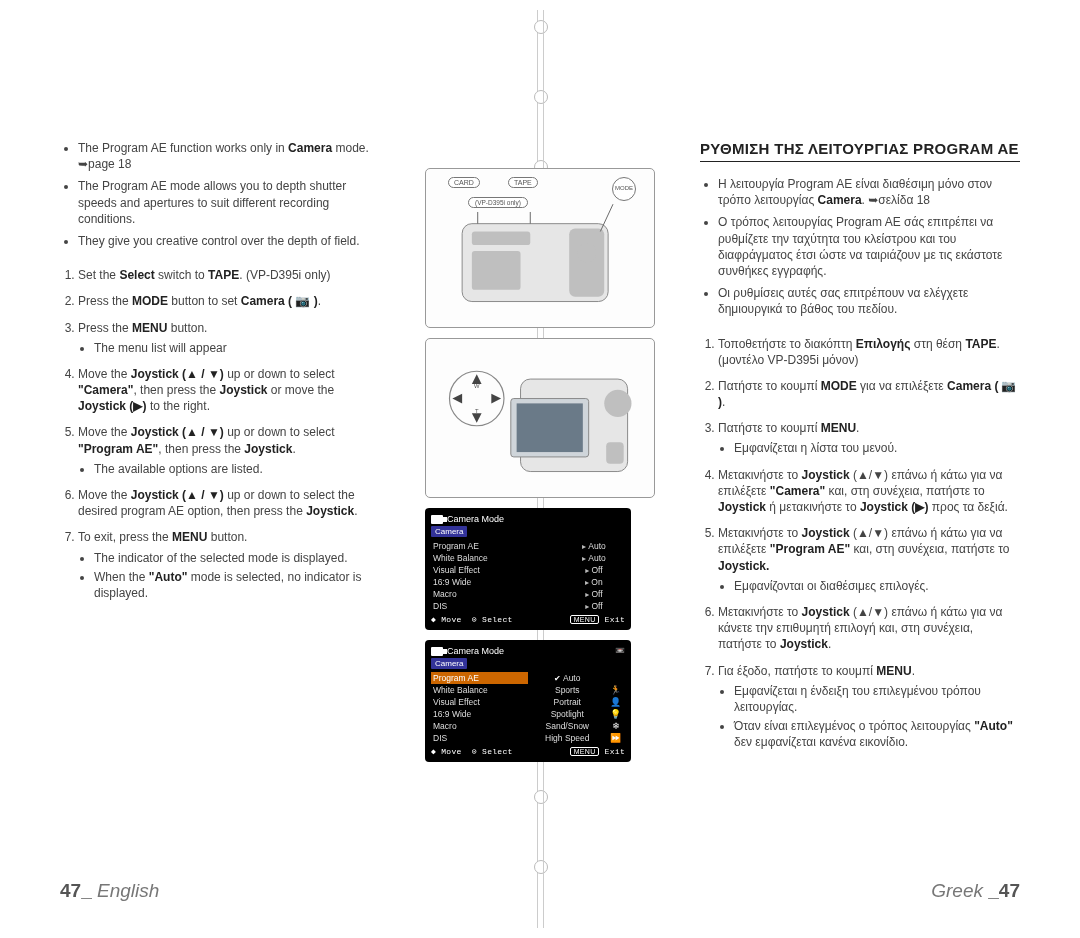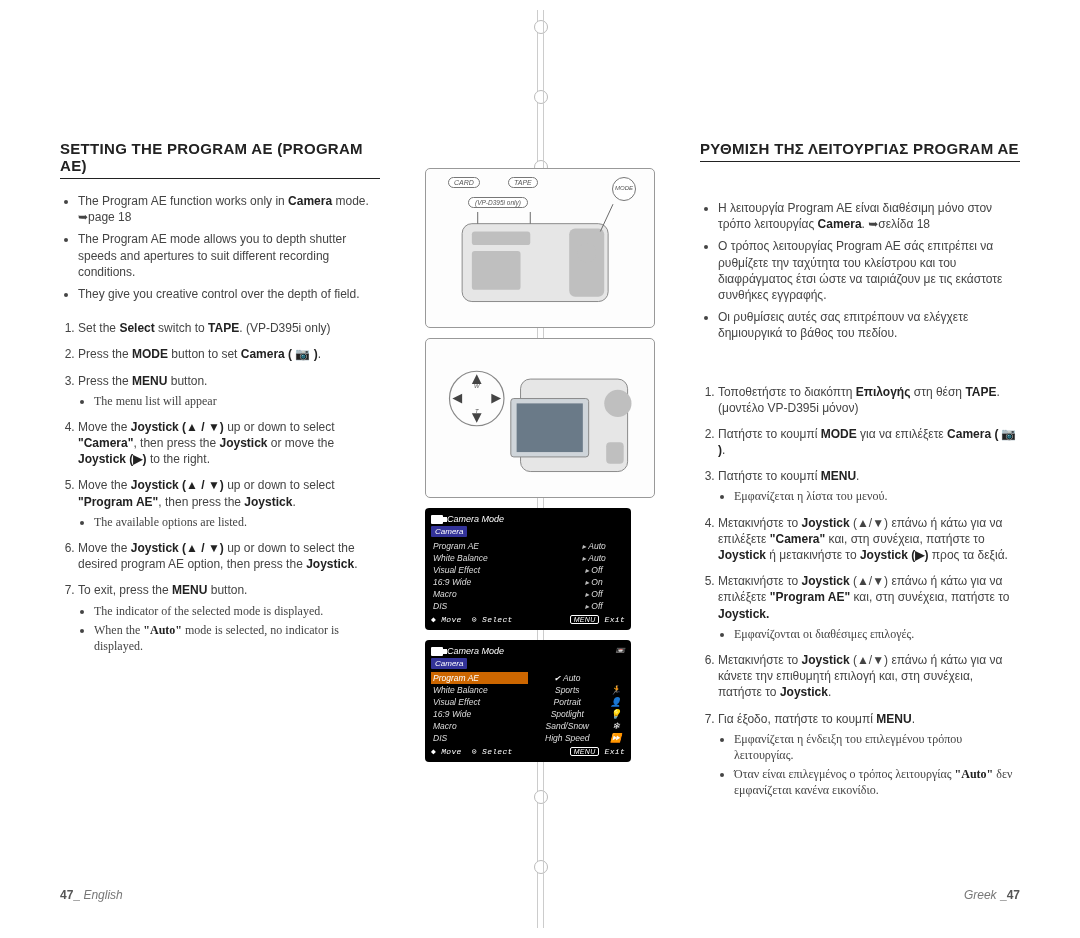--- a/index.html
+++ b/index.html
@@ -51,21 +51,21 @@
     display: flex;
     gap: 60px;
     height: 100%;
   }
   .col {
     flex: 1 1 0;
     display: flex;
     flex-direction: column;
   }
   .col-left { padding-right: 130px; }
-  .col-right { padding-left: 130px; gap: 24px; }
+  .col-right { padding-left: 130px; }
   h2.section {
     font-size: 15px;
     font-weight: bold;
     letter-spacing: 0.3px;
     color: #222;
     border-bottom: 1.5px solid #222;
     padding-bottom: 4px;
     margin: 0 0 14px 0;
   }
   ul.bullets {
@@ -88,47 +88,45 @@
     line-height: 1.35;
     color: #444;
   }
   ol.steps > li ul {
     list-style: disc;
     margin: 4px 0 0 16px;
     padding: 0;
   }
   ol.steps > li ul li {
     margin-bottom: 3px;
-    font-family: Liberation Serif, serif;
   }
   b { color: #222; font-weight: bold; }
   .footer {
     position: absolute;
     bottom: 36px;
     left: 60px;
     right: 60px;
     display: flex;
     justify-content: space-between;
     font-style: italic;
     color: #777;
-    font-size: 12px;
+    font-size: 19px;
   }
   .footer .pg { font-weight: bold; font-style: normal; color: #555;}
   
   .center-figs {
     position: absolute;
     left: 50%;
     top: 168px;
     transform: translateX(-50%);
     width: 230px;
     display: flex;
     flex-direction: column;
     gap: 10px;
     z-index: 2;
-    font-style: italic;
   }
   .fig {
     border: 1px solid #999;
     border-radius: 5px;
     background: #fdfdfd;
     padding: 6px;
     box-sizing: border-box;
     display: flex;
     flex-direction: column;
     align-items: center;
@@ -227,21 +225,20 @@
     <div class="ring" style="top:580px"></div>
       <div class="ring" style="top:650px"></div>
     <div class="ring" style="top:720px"></div>
       <div class="ring" style="top:790px"></div>
     <div class="ring" style="top:860px"></div>
   </div>
 
   <div class="cols">
 
     <div class="col col-left">
-      <h2 class="section">SETTING THE PROGRAM AE (PROGRAM AE)</h2>
       <ul class="bullets">
         <li>The Program AE function works only in <b>Camera</b> mode. ➥page 18</li>
         <li>The Program AE mode allows you to depth shutter speeds and apertures to suit different recording conditions.</li>
         <li>They give you creative control over the depth of field.</li>
       </ul>
       <ol class="steps">
         <li><span>Set the <b>Select</b> switch to <b>TAPE</b>. (VP-D395i only)</span></li>
         <li><span>Press the <b>MODE</b> button to set <b>Camera ( 📷 )</b>.</span></li>
         <li><span>Press the <b>MENU</b> button.</span>
           <ul>

